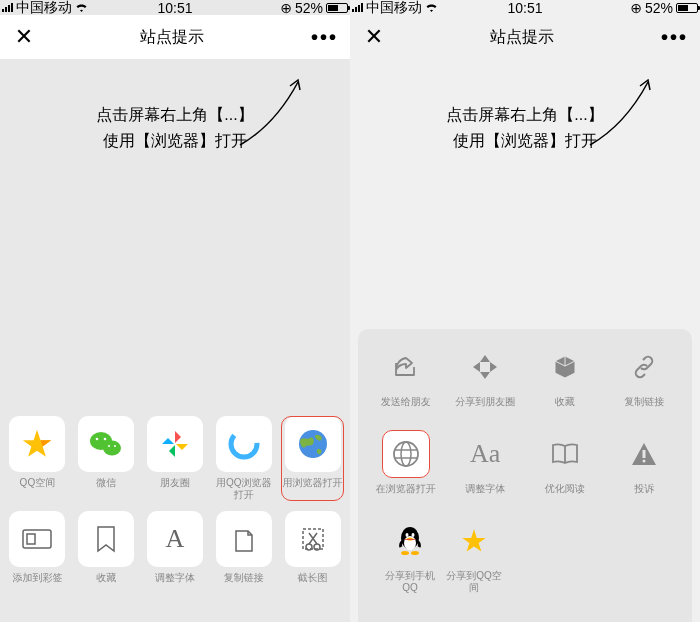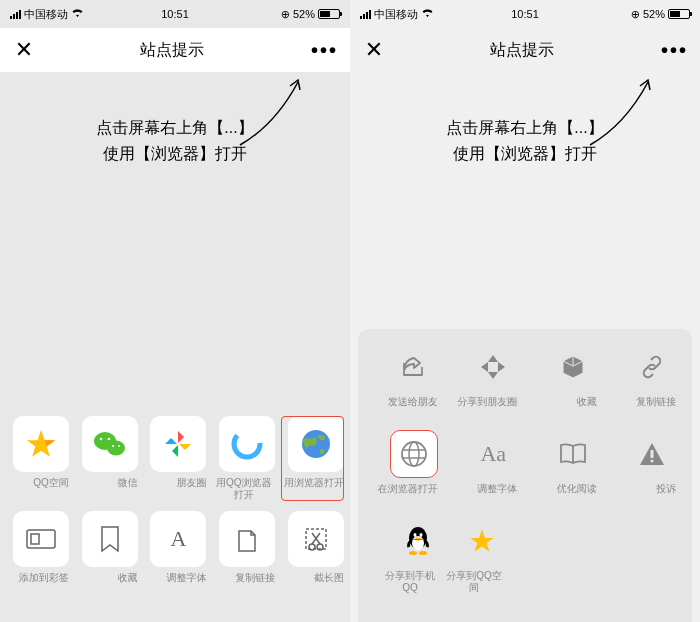--- a/index.html
+++ b/index.html
@@ -15,25 +15,25 @@
       height: 622px;
       position: relative;
       display: flex;
       flex-direction: column;
     }
     .panel.left { background: #e8e8e8; }
     .panel.right { background: #f0f0f0; }
     
     
     .status-bar {
-      height: 28px;
+      height: 15px;
       display: flex;
       align-items: center;
-      padding: 0 10px;
-      font-size: 11px;
+      padding: 0 2px;
+      font-size: 14px;
       color: #000;
       background: transparent;
     }
     .status-left { display: flex; align-items: center; gap: 3px; flex: 1; }
     .status-center { flex: 0; font-weight: 400; }
     .status-right { display: flex; align-items: center; gap: 3px; flex: 1; justify-content: flex-end; }
     .signal-bars { display: inline-flex; align-items: flex-end; gap: 1px; }
     .signal-bars span { width: 2px; background: #000; }
     .signal-bars span:nth-child(1){height:3px}
     .signal-bars span:nth-child(2){height:5px}
@@ -123,21 +123,21 @@
     .row {
       display: flex;
       gap: 6px;
       margin-bottom: 10px;
       padding: 0 2px;
     }
     .panel.right .row { justify-content: space-around; gap: 0; }
     .item {
       display: flex;
       flex-direction: column;
-      align-items: flex-end;
+      align-items: center;
       width: 64px;
       cursor: pointer;
     }
     .panel.left .icon-box {
       width: 56px;
       height: 56px;
       background: #fff;
       border-radius: 10px;
       display: flex;
       align-items: center;
@@ -160,29 +160,29 @@
       font-size: 10px;
       color: #888;
       text-align: center;
       line-height: 1.2;
       min-height: 24px;
     }
     .panel.right .item-label { color: #888; }
     .highlight-red {
       outline: 1.5px solid #e74c3c;
       outline-offset: -1px;
-      border-radius: 4px;
+      border-radius: 10px;
     }
     .panel.right .highlight-red {
       outline: 1.5px solid #e74c3c;
       border-radius: 8px;
     }
     
     
-    .glyph { font-size: 22px; line-height: 1; }
+    .glyph { font-size: 26px; line-height: 1; }
     .gray { color: #888; }
   </style>
 </head>
 <body>
 
 <div class="panel left">
   <div class="status-bar">
     <div class="status-left">
       <span class="signal-bars">
           <span></span>

